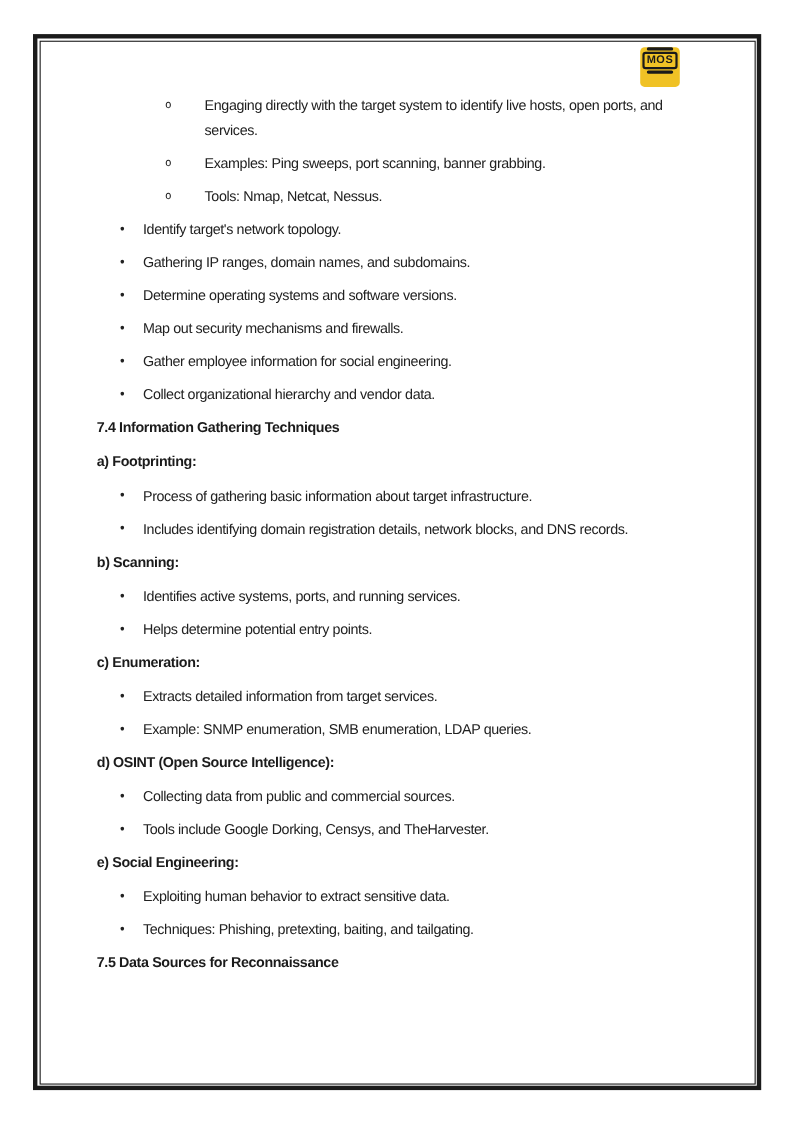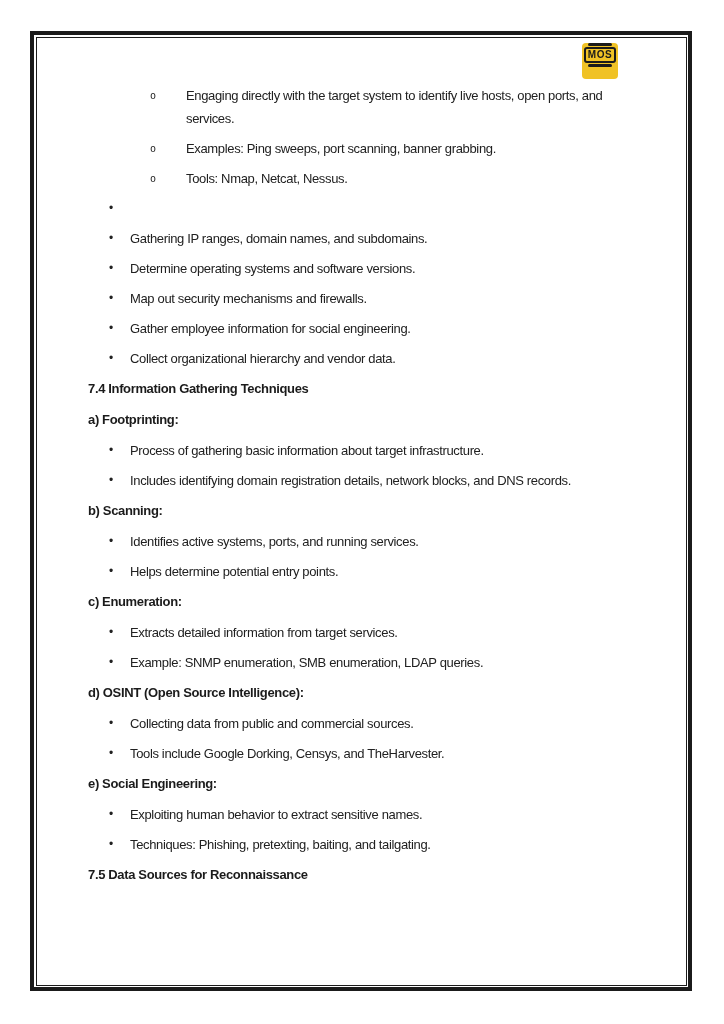--- a/index.html
+++ b/index.html
@@ -104,20 +104,21 @@
     <div class="blk o">
       <span class="glyph">o</span>
       <span class="btxt">Examples: Ping sweeps, port scanning, banner grabbing.</span>
     </div>
     <div class="blk o">
       <span class="glyph">o</span>
       <span class="btxt">Tools: Nmap, Netcat, Nessus.</span>
     </div>
     <div class="blk b">
       <span class="glyph">•</span>
+      <span class="btxt">Identify target's network topology.</span>
     </div>
     <div class="blk b">
       <span class="glyph">•</span>
       <span class="btxt">Gathering IP ranges, domain names, and subdomains.</span>
     </div>
     <div class="blk b">
       <span class="glyph">•</span>
       <span class="btxt">Determine operating systems and software versions.</span>
     </div>
     <div class="blk b">
@@ -165,20 +166,20 @@
       <span class="glyph">•</span>
       <span class="btxt">Collecting data from public and commercial sources.</span>
     </div>
     <div class="blk b">
       <span class="glyph">•</span>
       <span class="btxt">Tools include Google Dorking, Censys, and TheHarvester.</span>
     </div>
     <div class="blk h">e) Social Engineering:</div>
     <div class="blk b">
       <span class="glyph">•</span>
-      <span class="btxt">Exploiting human behavior to extract sensitive names.</span>
+      <span class="btxt">Exploiting human behavior to extract sensitive data.</span>
     </div>
     <div class="blk b">
       <span class="glyph">•</span>
       <span class="btxt">Techniques: Phishing, pretexting, baiting, and tailgating.</span>
     </div>
     <div class="blk h">7.5 Data Sources for Reconnaissance</div>
   </div>
 
 </body></html>

